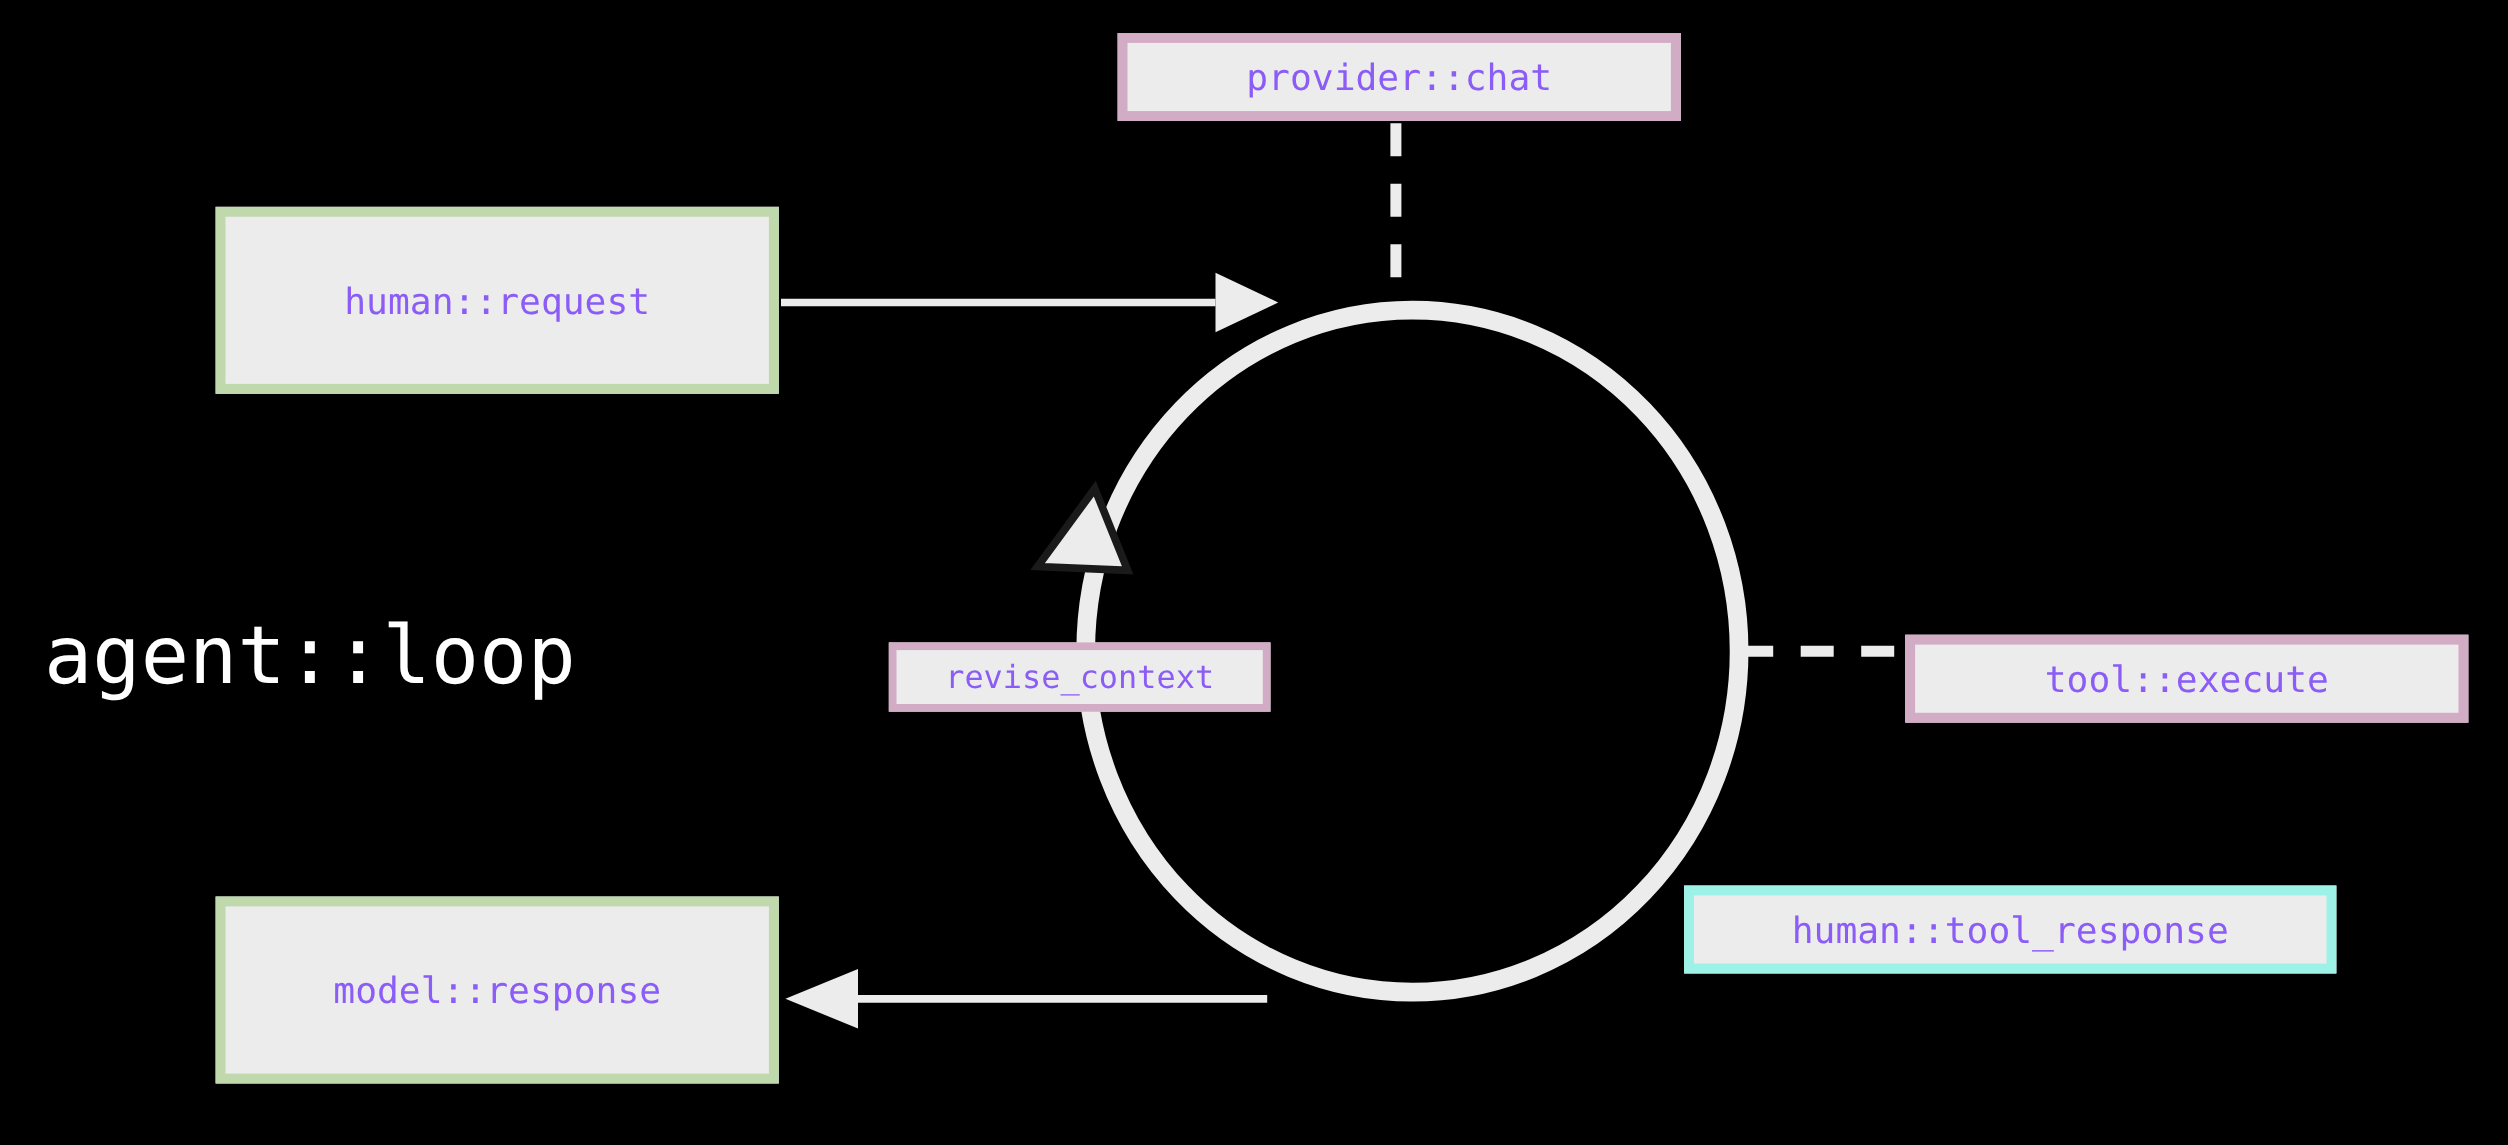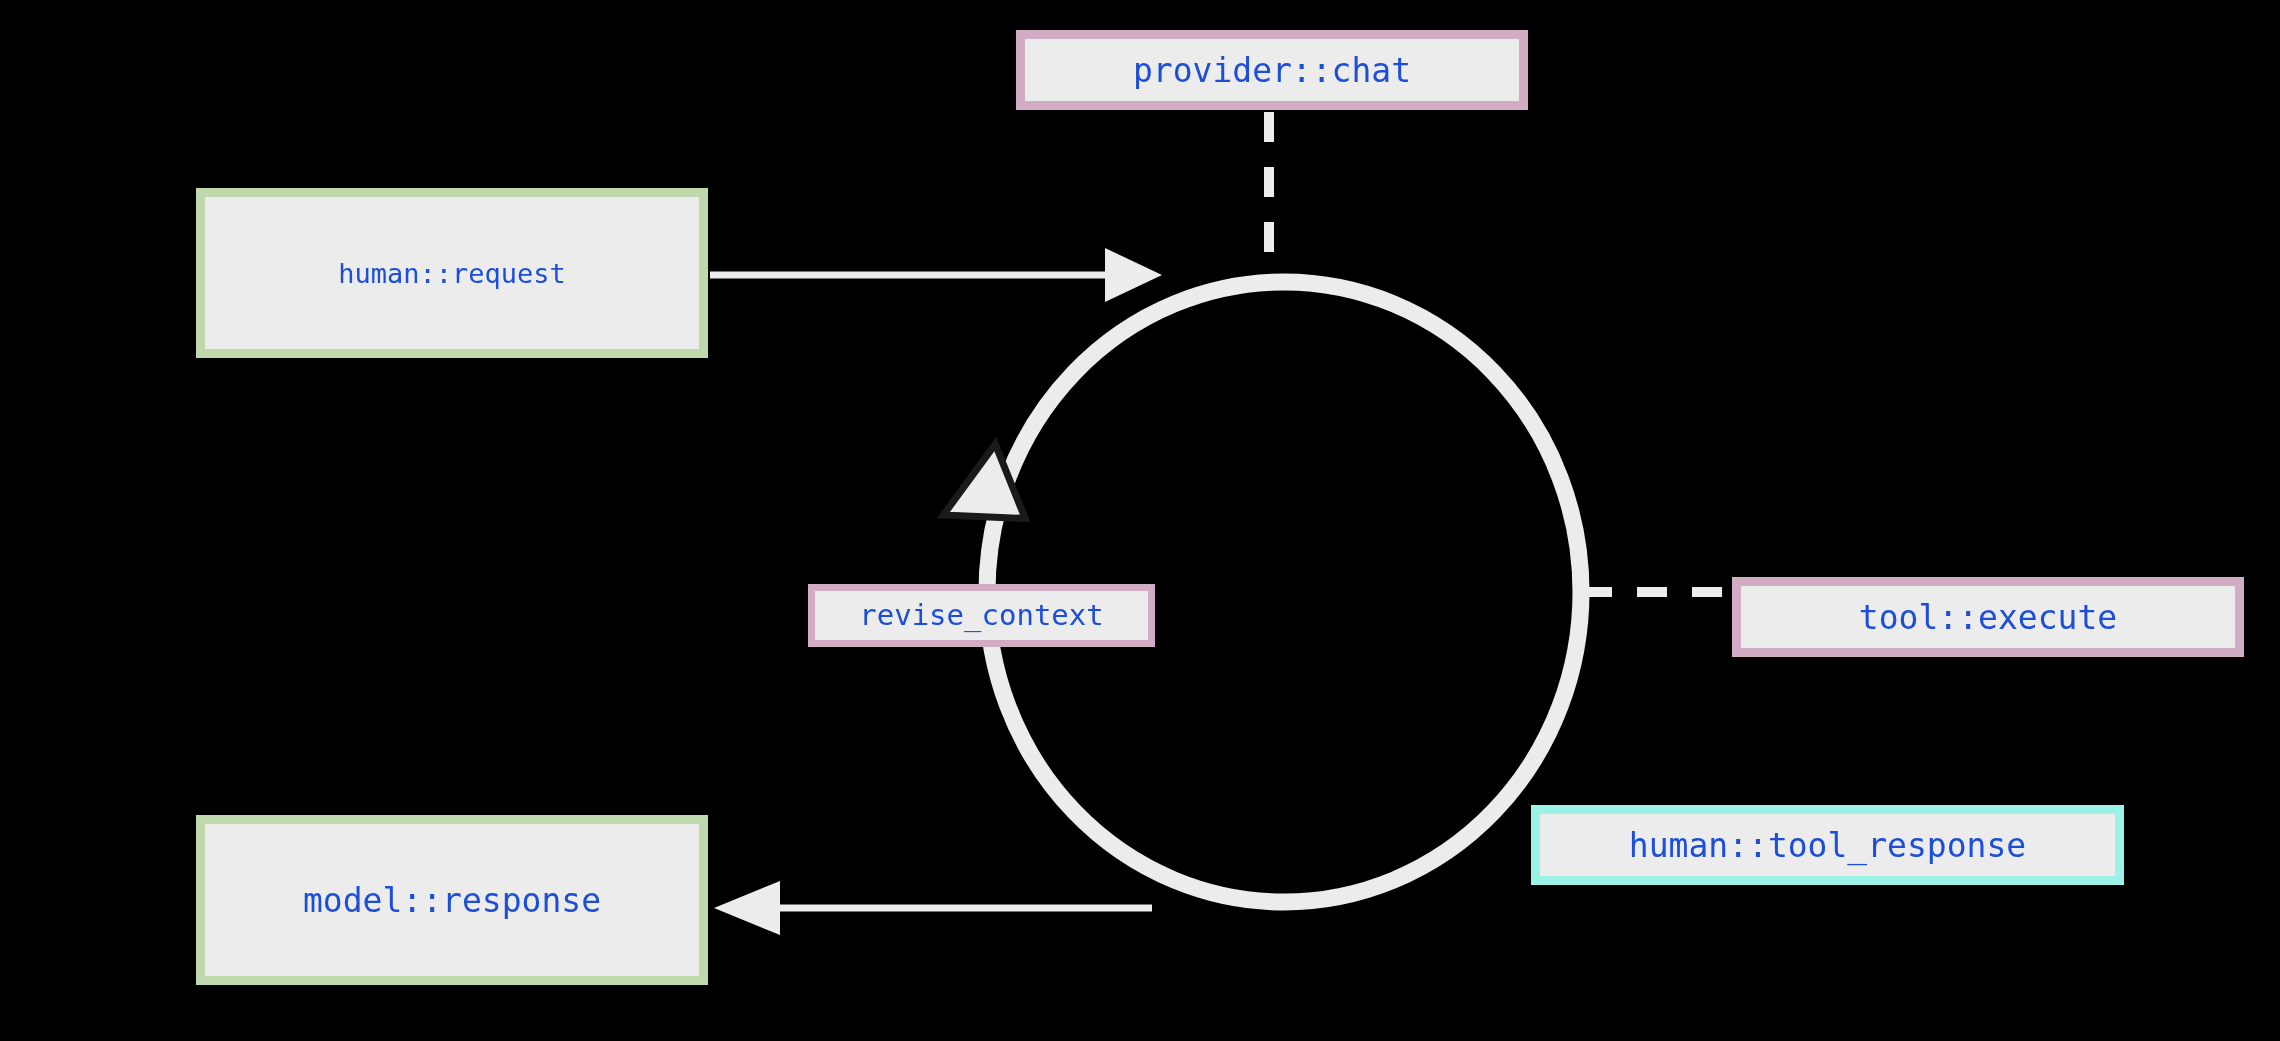--- a/index.html
+++ b/index.html
@@ -24,21 +24,21 @@
     width: 2280px;
     height: 1041px;
   }
   .node {
     position: absolute;
     box-sizing: border-box;
     background: #ececec;
     display: flex;
     align-items: center;
     justify-content: center;
-    color: #1d4ed8;
+    color: #8b5cf6;
     font-family: "DejaVu Sans Mono", "Liberation Mono", monospace;
     letter-spacing: 0px;
     white-space: nowrap;
   }
   .node-label {
     display: block;
     line-height: 1;
   }
   .diagram-title {
     position: absolute;
@@ -71,35 +71,36 @@
 
     <line x1="1269" y1="112" x2="1269" y2="283" stroke="#ececec" stroke-width="10" stroke-dasharray="30 25"></line>
 
     <line x1="1582" y1="592" x2="1733" y2="592" stroke="#ececec" stroke-width="10" stroke-dasharray="30 25"></line>
   </svg>
 
   <div class="node" style="left:1016px; top:30px; width:512px; height:80px; border:9px solid #d2abc5; font-size:33px;">
     <span class="node-label">provider::chat</span>
   </div>
 
-  <div class="node" style="left:196px; top:188px; width:512px; height:170px; border:9px solid #bfd9ad; font-size:27px;text-align:right;">
+  <div class="node" style="left:196px; top:188px; width:512px; height:170px; border:9px solid #bfd9ad; font-size:33px;text-align:right;">
     <span class="node-label">human::request</span>
   </div>
 
 
   <div class="node" style="left:1732px; top:546px; width:512px; height:80px; border:9px solid #d2abc5; font-size:33px;margin-top:31px;">
     <span class="node-label">tool::execute</span>
   </div>
 
   <div class="node" style="left:808px; top:584px; width:347px; height:63px; border:7px solid #d2abc5; font-size:29px;">
     <span class="node-label">revise_context</span>
   </div>
 
   <div class="node" style="left:1531px; top:805px; width:593px; height:80px; border:9px solid #9df2e8; font-size:33px;">
     <span class="node-label">human::tool_response</span>
   </div>
 
   <div class="node" style="left:196px; top:815px; width:512px; height:170px; border:9px solid #bfd9ad; font-size:33px;">
     <span class="node-label">model::response</span>
   </div>
 
+  <div class="diagram-title" style="left:40px; top:560px; font-size:73px;">agent::loop</div>
 
 </div>
 
 </body></html>

